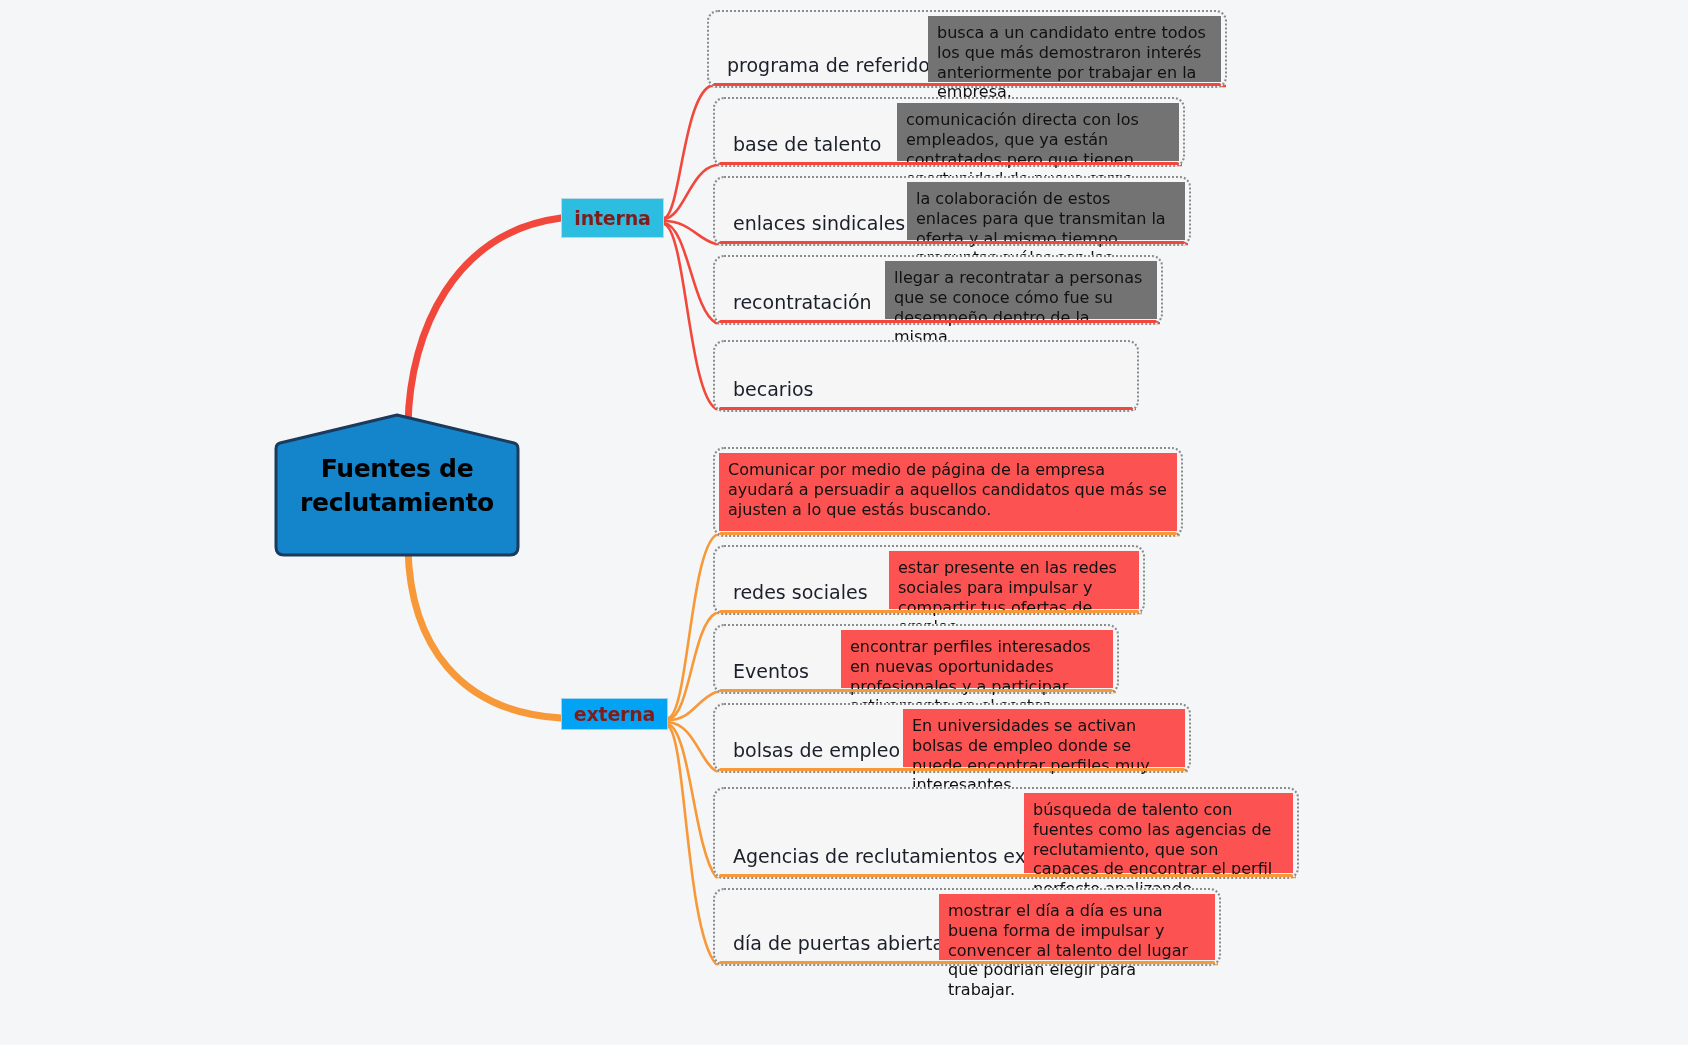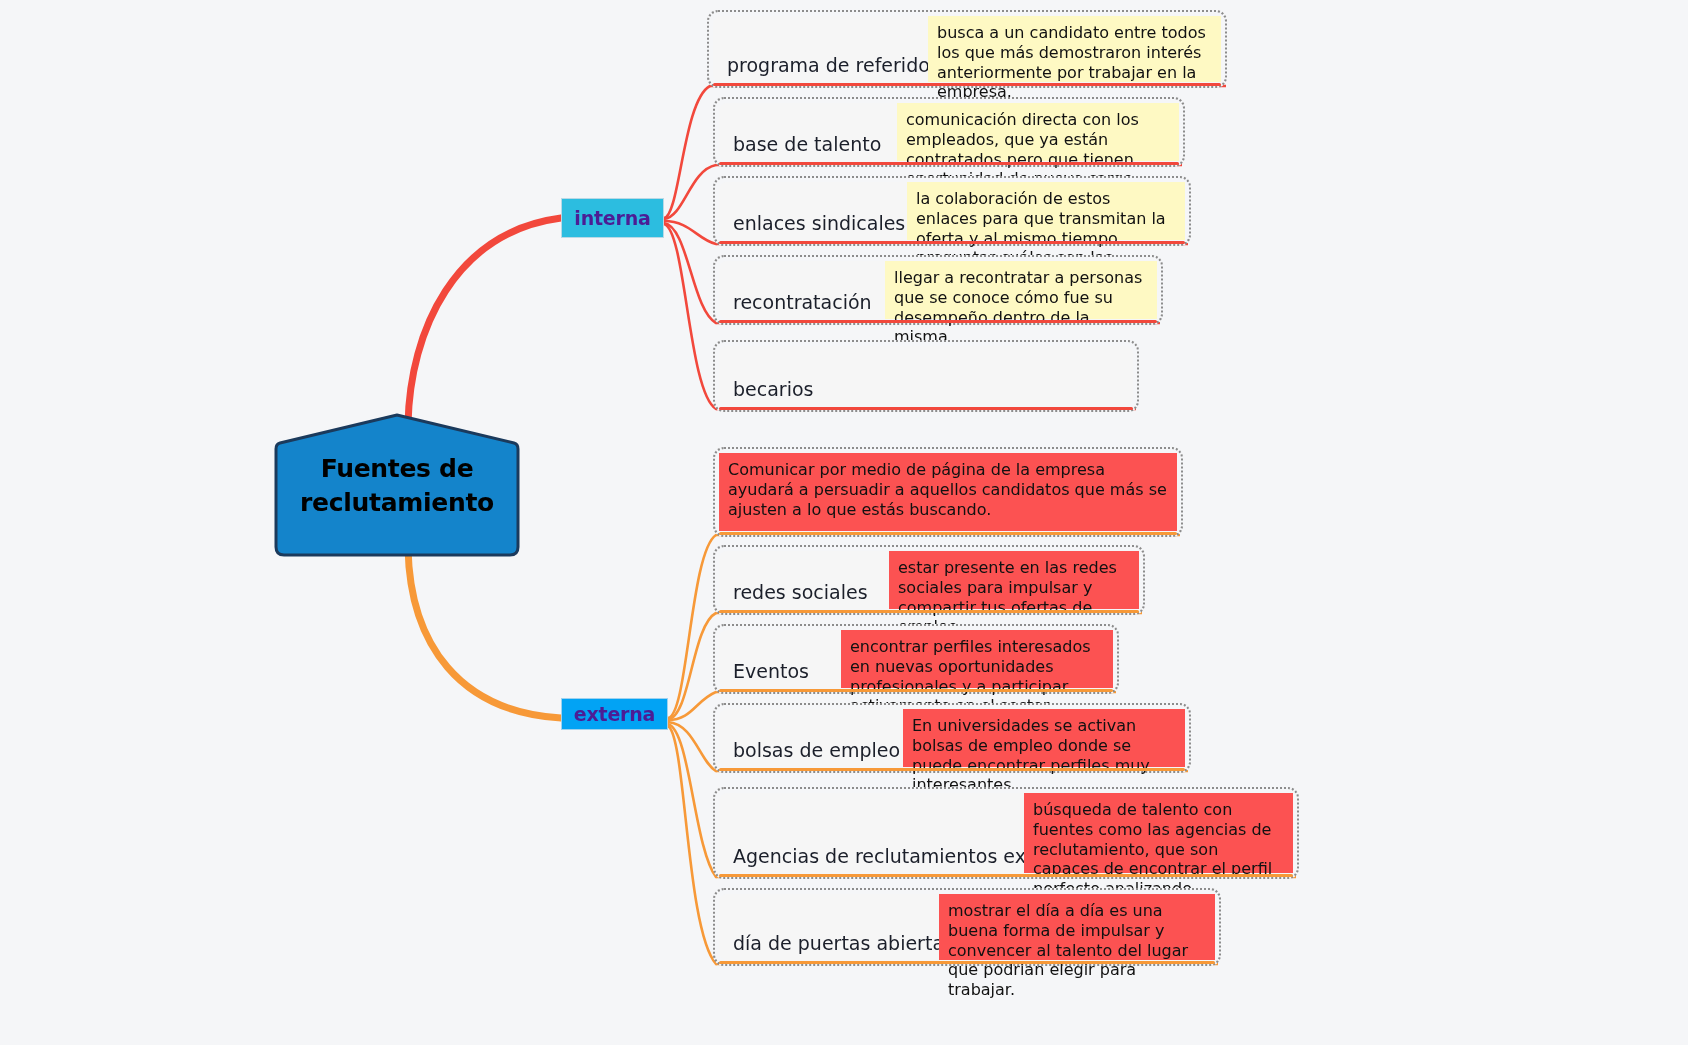--- a/index.html
+++ b/index.html
@@ -55,21 +55,21 @@
   }
 
   
   .branch-chip {
     position: absolute;
     display: flex;
     align-items: center;
     justify-content: center;
     font-weight: bold;
     font-size: 19px;
-    color: #4c1d95;
+    color: #7f1d1d;
     letter-spacing: -0.2px;
     box-sizing: border-box;
   }
   .chip-interna {
     left: 561px;
     top: 198px;
     width: 103px;
     height: 40px;
     background: #2cbde0;
     border: 1px solid #b9d9e6;
@@ -126,21 +126,21 @@
     white-space: pre-line;
   }
   .topic .underline {
     position: absolute;
     left: 0;
     right: 0;
     bottom: -4px;
     height: 3px;
     border-radius: 2px;
   }
-  .note-yellow { background: #fef9c3; }
+  .note-yellow { background: #737373; }
   .note-red    { background: #fc5252; }
   .ul-red    { background: #f2483c; }
   .ul-orange { background: #f79938; }
 </style>
 </head>
 <body>
 
 <div id="canvas">
 
   <svg id="edges" viewBox="0 0 1688 1045">

